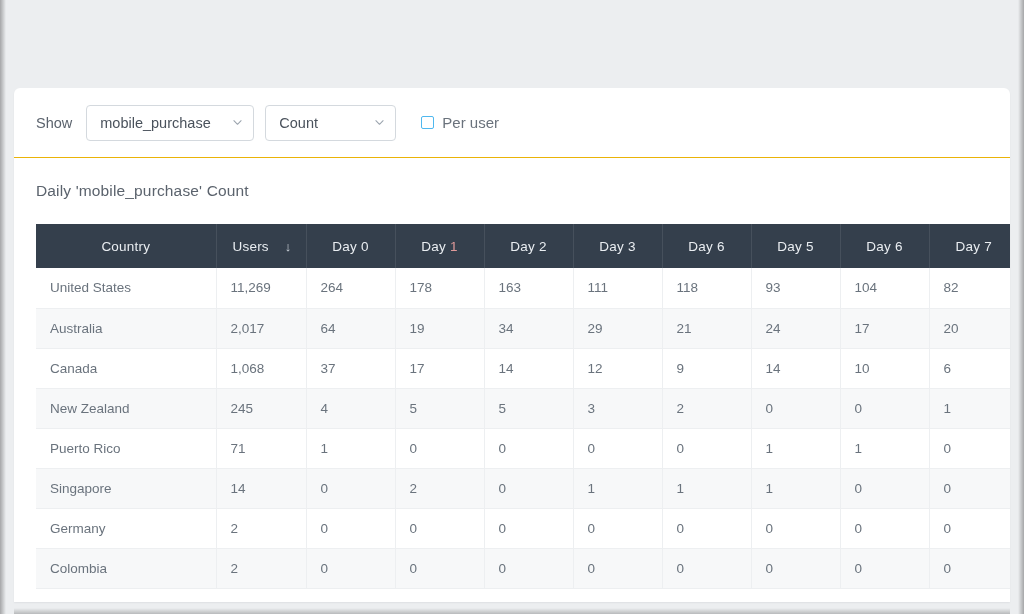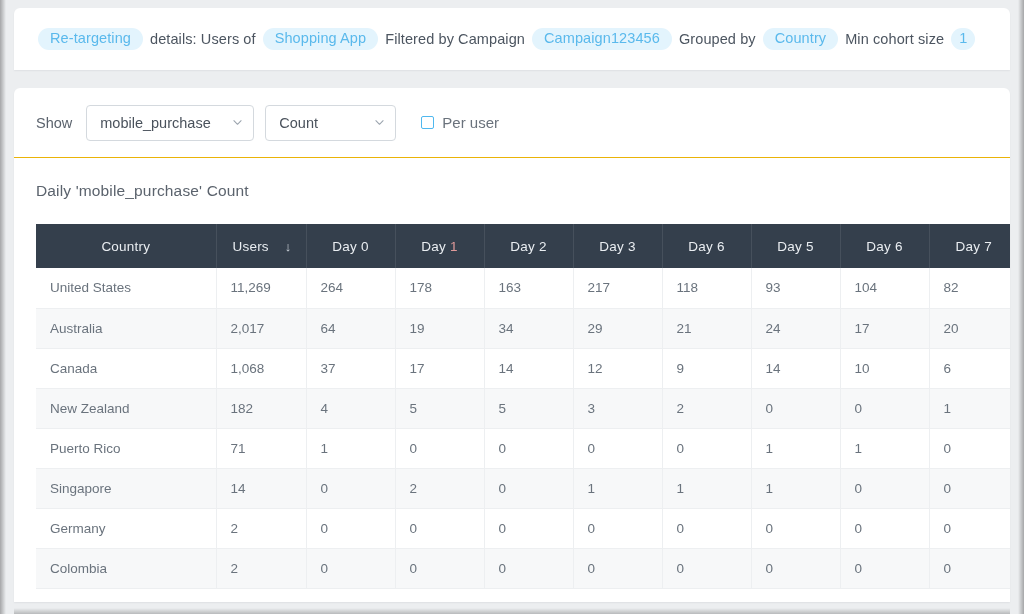--- a/index.html
+++ b/index.html
@@ -237,33 +237,20 @@
     right: 0; top: 0;
     width: 6px; height: 614px;
     background: linear-gradient(to left, rgba(0,0,0,0.30), rgba(0,0,0,0));
   }
 </style>
 </head>
 <body>
 
 <div id="app">
 
-  <div id="summary-card" class="card">
-    <div class="summary-line">
-      <span class="pill">Re-targeting</span>
-      <span class="plain-text">details: Users of</span>
-      <span class="pill">Shopping App</span>
-      <span class="plain-text">Filtered by Campaign</span>
-      <span class="pill">Campaign123456</span>
-      <span class="plain-text">Grouped by</span>
-      <span class="pill">Country</span>
-      <span class="plain-text">Min cohort size</span>
-      <span class="pill num">1</span>
-    </div>
-  </div>
 
   <div id="main-card" class="card">
 
     <div id="controls-row">
       <span class="control-label">Show</span>
 
       <div class="select-box" id="select-metric">
         <span>mobile_purchase</span>
         <span class="chev">
           <svg width="9" height="9" viewBox="0 0 10 10">
@@ -320,21 +307,21 @@
               <th class="center"><span>Day 7</span></th>
             </tr>
         </thead>
         <tbody id="table-body">
             <tr>
               <td>United States</td>
               <td>11,269</td>
               <td>264</td>
               <td>178</td>
               <td>163</td>
-              <td>217</td>
+              <td>111</td>
               <td>118</td>
               <td>93</td>
               <td>104</td>
               <td>82</td>
             </tr>
             <tr>
               <td>Australia</td>
               <td>2,017</td>
               <td>64</td>
               <td>19</td>
@@ -352,21 +339,21 @@
               <td>17</td>
               <td>14</td>
               <td>12</td>
               <td>9</td>
               <td>14</td>
               <td>10</td>
               <td>6</td>
             </tr>
             <tr>
               <td>New Zealand</td>
-              <td>182</td>
+              <td>245</td>
               <td>4</td>
               <td>5</td>
               <td>5</td>
               <td>3</td>
               <td>2</td>
               <td>0</td>
               <td>0</td>
               <td>1</td>
             </tr>
             <tr>

